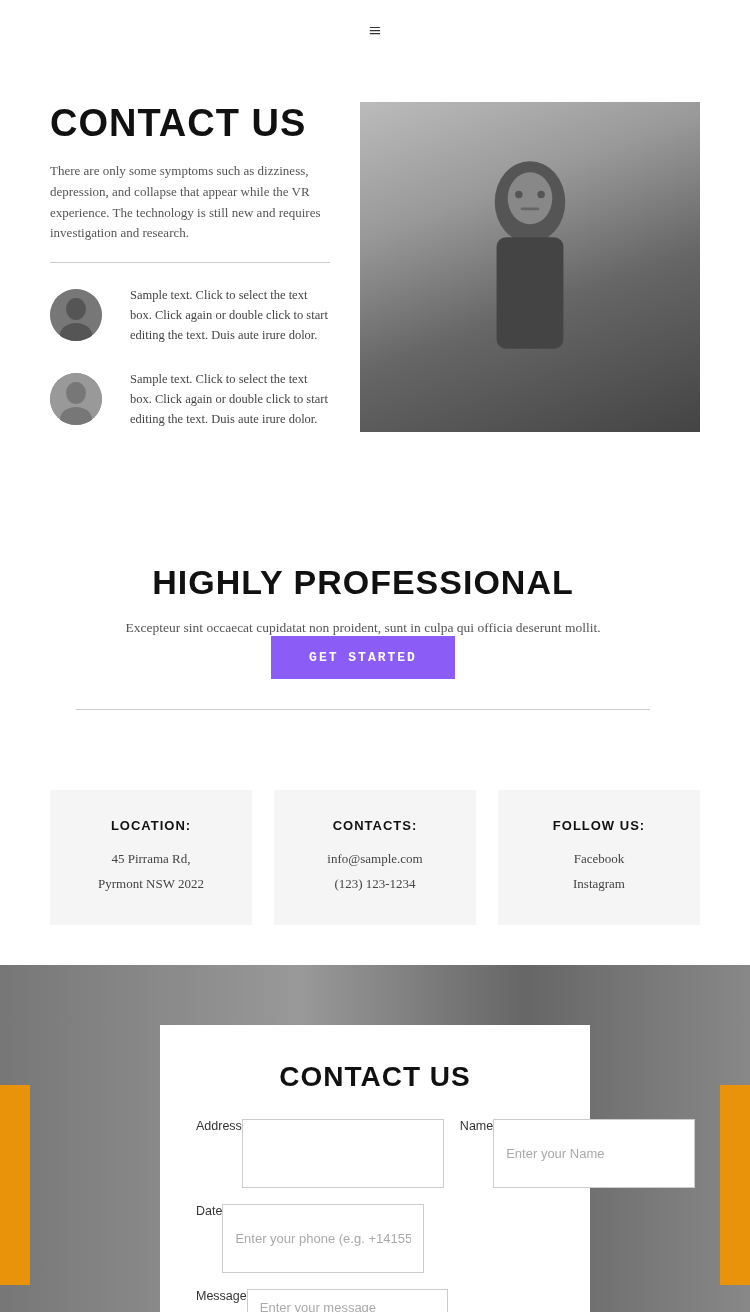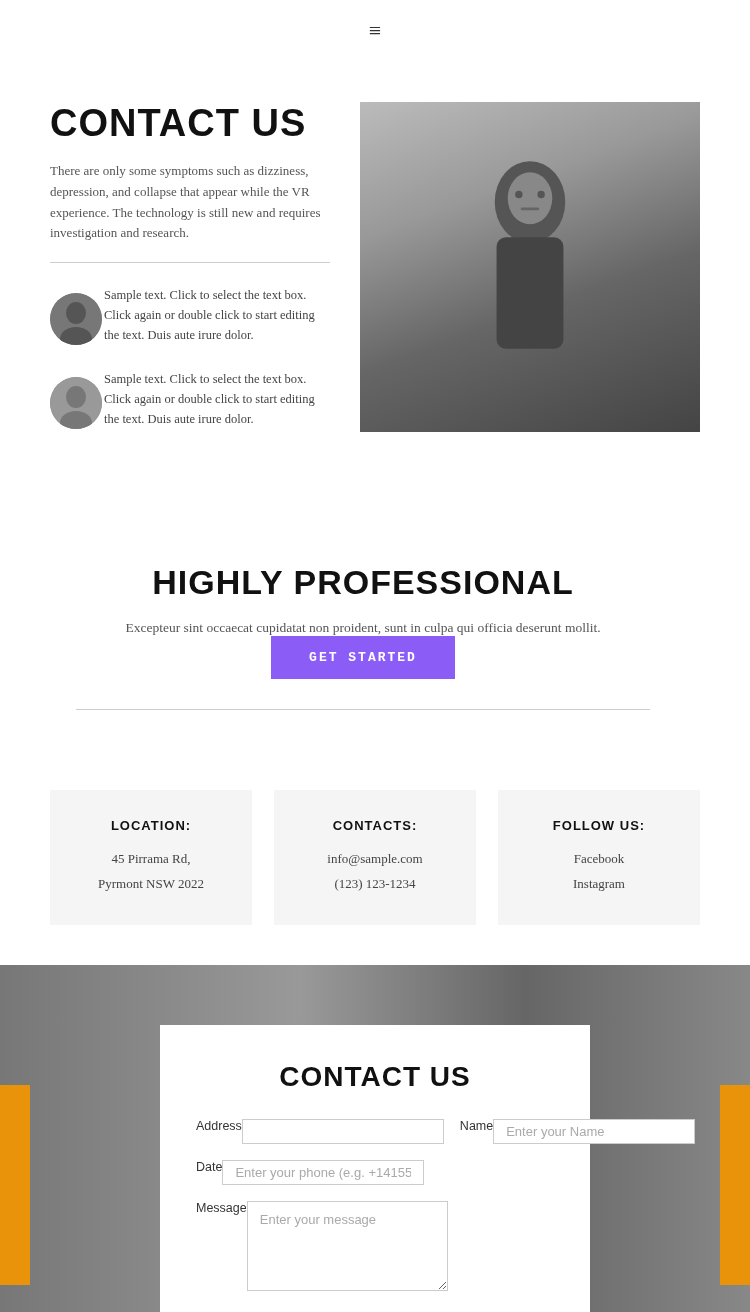--- a/index.html
+++ b/index.html
@@ -45,22 +45,22 @@
       line-height: 1.6;
       margin-bottom: 18px;
     }
     .divider {
       border: none;
       border-top: 1px solid #ccc;
       margin-bottom: 22px;
     }
     .person-item {
       display: flex;
-      align-items: flex-end;
-      gap: 2px;
+      align-items: center;
+      gap: 28px;
       margin-bottom: 24px;
     }
     .avatar {
       width: 52px;
       height: 52px;
       border-radius: 50%;
       background: #888;
       overflow: hidden;
       flex-shrink: 0;
       display: flex;
@@ -222,21 +222,21 @@
       flex-direction: row;
     }
     .form-group label {
       font-size: 12.5px;
       color: #333;
       margin-bottom: 5px;
       font-family: Arial, sans-serif;
     }
     .form-group input {
       border: 1px solid #ccc;
-      padding: 4px 12px;
+      padding: 26px 12px;
       font-size: 13px;
       color: #999;
       outline: none;
       font-family: Arial, sans-serif;
     }
     .form-group input::placeholder {
       color: #aaa;
     }
     .form-group.full-width {
       width: 100%;

